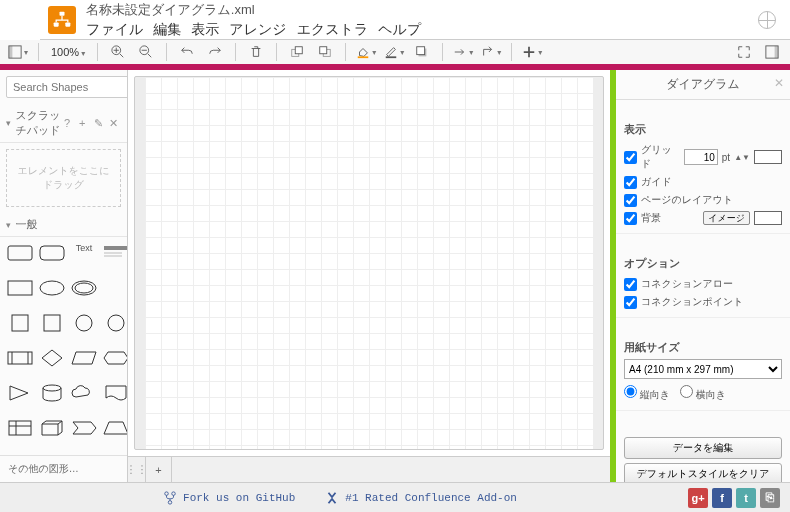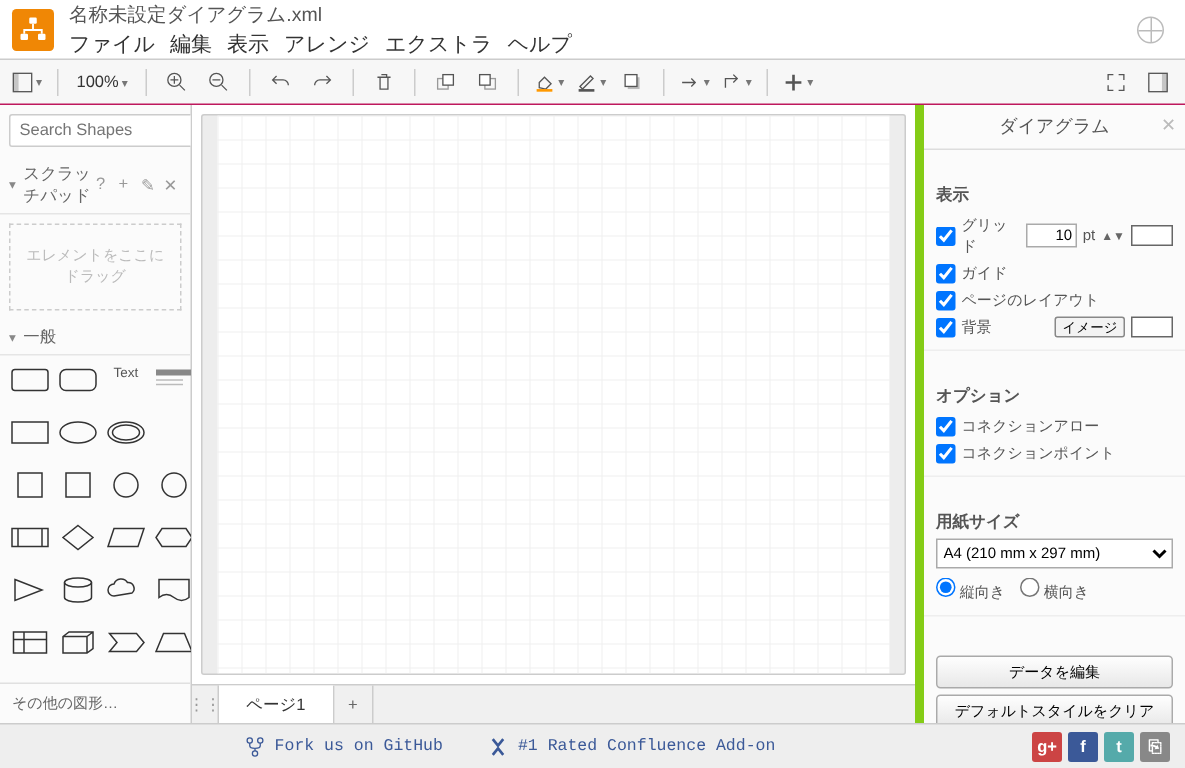--- a/index.html
+++ b/index.html
@@ -1,27 +1,27 @@
 <!DOCTYPE html>
 <html><head>
 <meta charset="utf-8">
 <style>
 * { box-sizing: border-box; margin: 0; padding: 0; }
 body { font-family: "Hiragino Sans","Meiryo",Arial,sans-serif; font-size: 11px; color: #333; background: #fff; width: 790px; height: 512px; overflow: hidden; display: flex; flex-direction: column; }
-.titlebar { display: flex; align-items: center; height: 40px; padding: 16px 8px; border-bottom: 1px solid #ccc; position: relative; }
+.titlebar { display: flex; align-items: center; height: 40px; padding: 16px 8px; border-bottom: 1px solid #ccc; position: relative; margin-left: 40px; }
 .logo { width: 28px; height: 28px; background: #f08705; border-radius: 3px; display: flex; align-items: center; justify-content: center; margin-right: 10px; }
 .logo svg { width: 20px; height: 20px; }
 .title-zone { flex: 1; display: flex; flex-direction: column; }
 .doc-title { font-size: 13px; color: #555; }
 .menubar { display: flex; gap: 10px; margin-top: 2px; }
 .menubar span { font-size: 14px; color: #333; cursor: pointer; font-family: Liberation Mono, monospace; }
 .globe { width: 18px; height: 18px; border: 1px solid #bbb; border-radius: 50%; margin-right: 6px; position: relative; }
 .globe::before{content:"";position:absolute;left:0;right:0;top:50%;border-top:1px solid #bbb;}
 .globe::after{content:"";position:absolute;top:0;bottom:0;left:50%;border-left:1px solid #bbb;}
-.toolbar { height: 30px; border-bottom: 1px solid #be185d; background: #f7f7f7; display: flex; align-items: center; padding: 0 6px; gap: 4px; }
+.toolbar { height: 30px; border-bottom: 6px solid #be185d; background: #f7f7f7; display: flex; align-items: center; padding: 0 6px; gap: 4px; }
 .tbtn { width: 24px; height: 22px; display:flex;align-items:center;justify-content:center;color:#555;border-radius:2px;cursor:pointer;}
 .tsep{width:1px;height:18px;background:#ccc;margin:0 4px;}
 .tzoom{font-size:11px;color:#333;padding:0 4px;}
 .chev::after{content:"▾";font-size:8px;margin-left:2px;color:#777;}
 .spacer{flex:1;}
 .svgico{width:14px;height:14px;}
 .main { flex:1; display:flex; overflow:hidden; }
 .leftpane { width:128px; border-right:1px solid #ccc; background:#fbfbfb; display:flex;flex-direction:column;overflow:hidden;}
 .searchbox { padding:6px; display:flex; gap:4px; align-items:center; }
 .searchbox input{flex:1;height:22px;border:1px solid #ccc;padding:0 6px;font-size:11px;border-radius:2px;}
@@ -339,21 +339,20 @@
     </div>
     <div class="more">その他の図形…</div>
   </div>
 
   <div class="canvaswrap">
     <div class="canvas">
       <div class="page"></div>
     </div>
     <div class="tabs">
       <div class="tabhandle">⋮⋮</div>
-      <div class="tab">ページ1</div>
       <div class="tabadd">+</div>
     </div>
   </div>
 
   <div class="rightpane">
     <div class="rp-title">
       <span>ダイアグラム</span>
       <span class="x">✕</span>
     </div>
     <div class="rp-sec">

